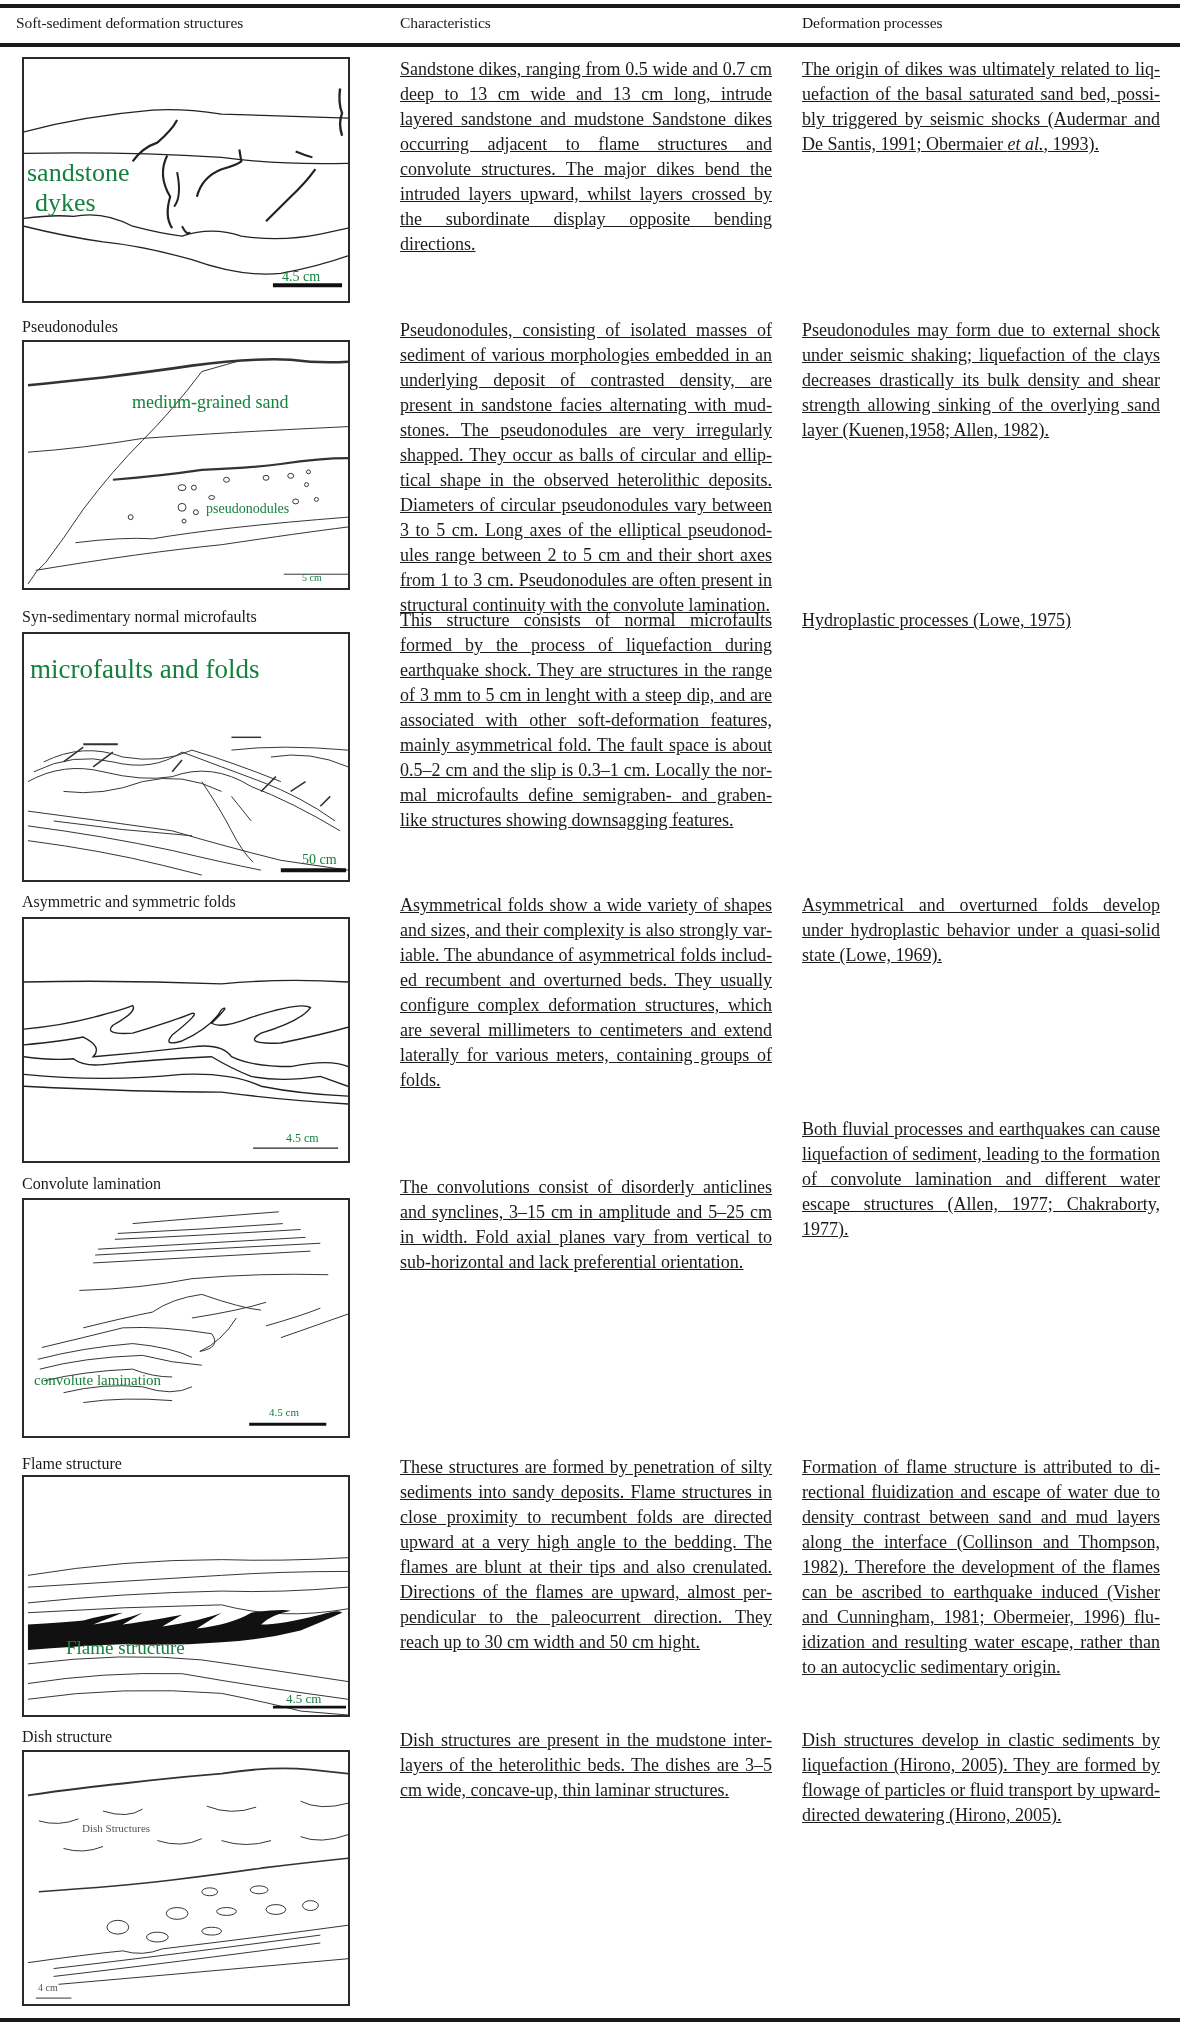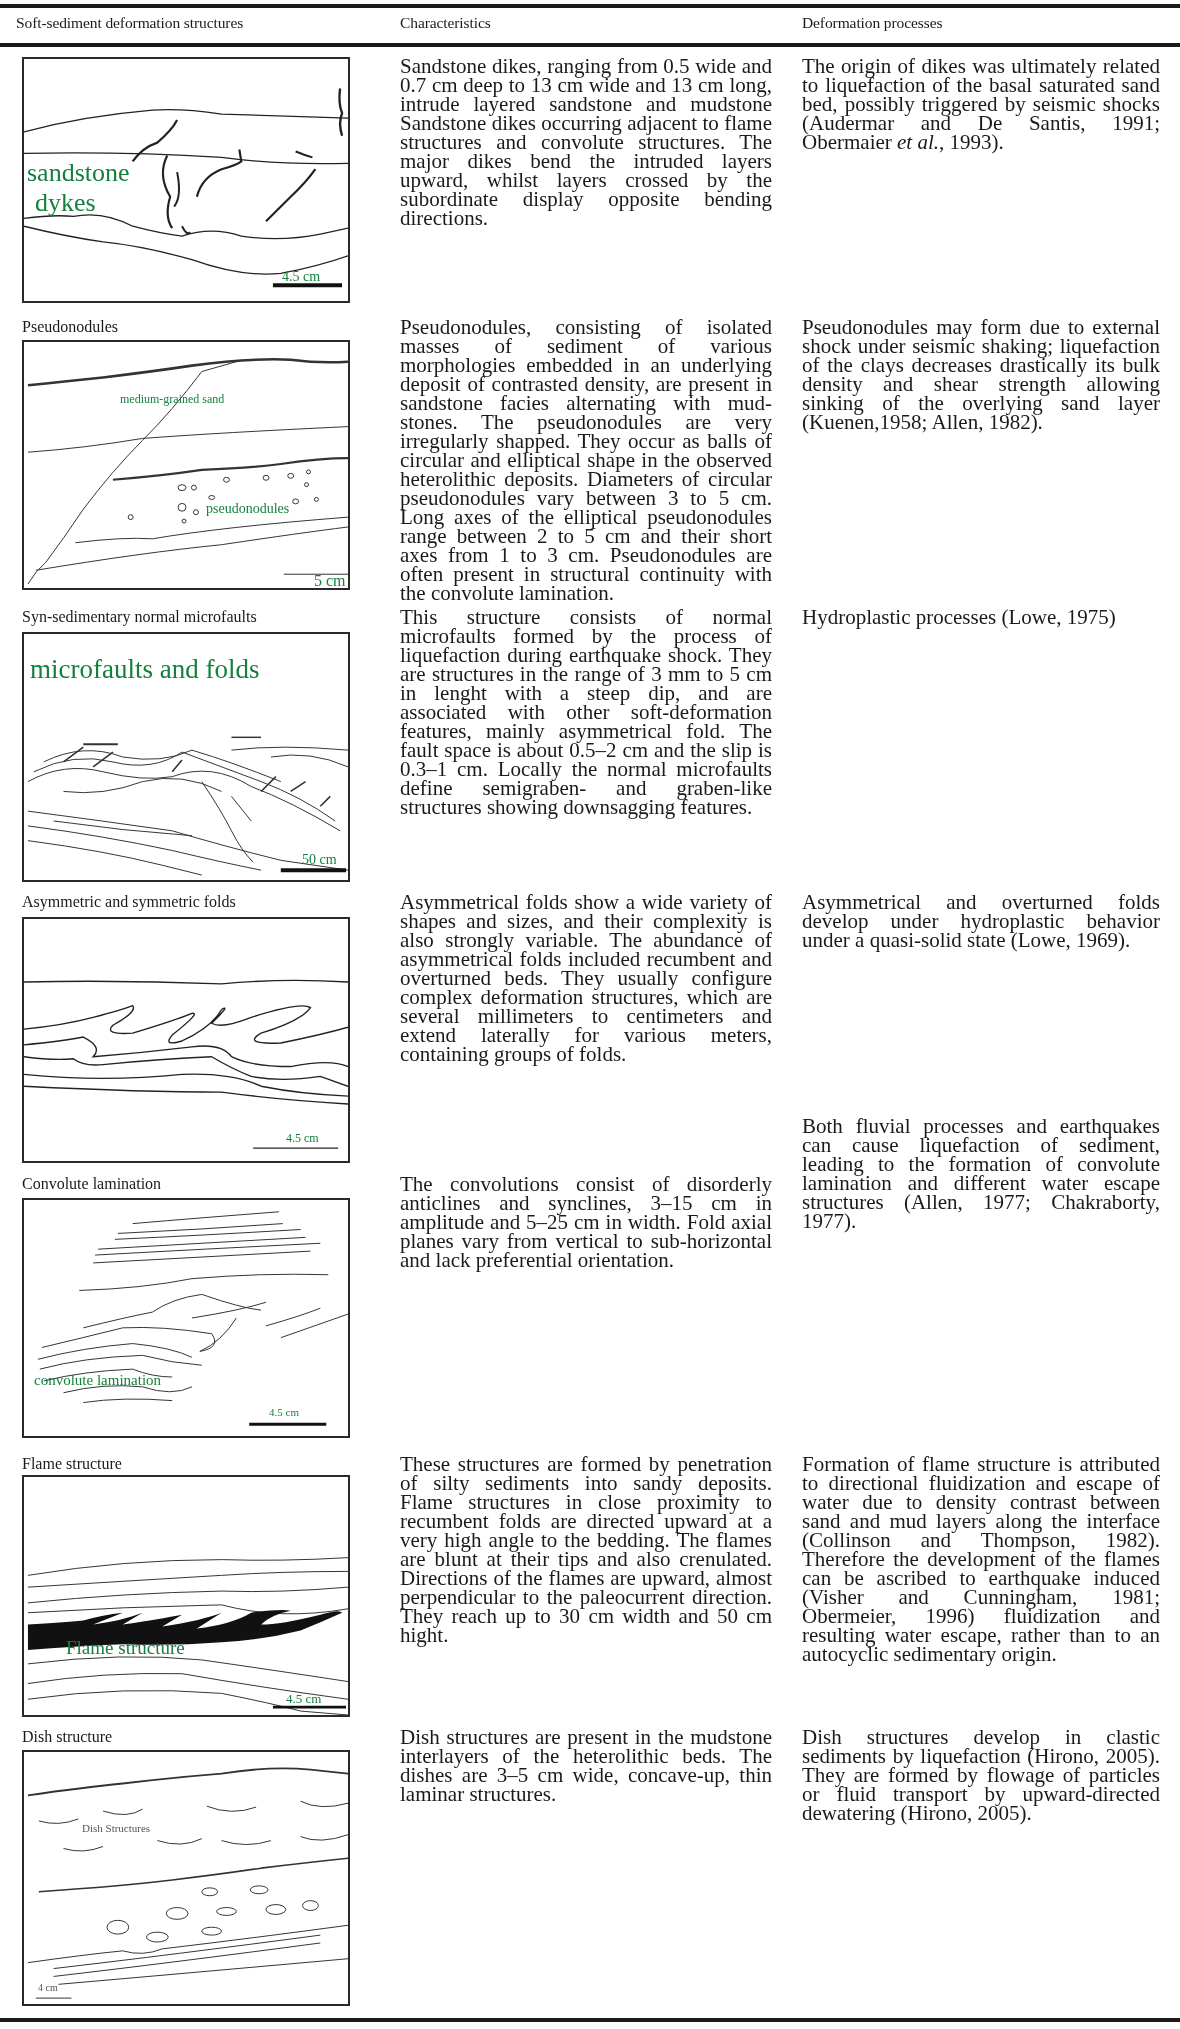--- a/index.html
+++ b/index.html
@@ -6,21 +6,21 @@
   body { width: 1180px; height: 2029px; position: relative; font-family: "Liberation Serif", "DejaVu Serif", serif; color: #1a1a1a; overflow: hidden; }
   .rule { position: absolute; left: 0; width: 1180px; background: #1a1a1a; }
   .rule.top { top: 4px; height: 4px; }
   .rule.mid { top: 43px; height: 4px; }
   .rule.bot { top: 2018px; height: 4px; }
   .hdr { position: absolute; top: 14px; font-size: 15.5px; letter-spacing: -0.1px; }
   .row { position: absolute; left: 0; width: 1180px; }
   .label { position: absolute; left: 22px; font-size: 16px; }
   .fig { position: absolute; left: 22px; width: 328px; border: 2px solid #2a2a2a; background: #fff; box-sizing: border-box; overflow: hidden; }
   .fig svg { position: absolute; left: 0; top: 0; width: 100%; height: 100%; }
-  .char, .proc { position: absolute; font-size: 21px; line-height: 19px; text-align: justify; hyphens: manual; }
+  .char, .proc { position: absolute; font-size: 18px; line-height: 25px; text-align: justify; hyphens: manual; text-decoration: underline; }
   .char { left: 400px; width: 372px; }
   .proc { left: 802px; width: 358px; }
   .ftxt { position: absolute; font-family: "Liberation Serif", serif; color: #15803d; }
   i { font-style: italic; }
 </style>
 </head>
 <body>
 
 <div class="rule top"></div>
 <div class="hdr" style="left:16px">Soft-sediment deformation structures</div>
@@ -79,23 +79,23 @@
         <ellipse cx="190" cy="158" rx="3" ry="2"></ellipse>
           <ellipse cx="160" cy="168" rx="4" ry="4"></ellipse>
         <ellipse cx="108" cy="178" rx="2.5" ry="2.5"></ellipse>
           <ellipse cx="174" cy="173" rx="2.5" ry="2.5"></ellipse>
         <ellipse cx="162" cy="182" rx="2" ry="2"></ellipse>
           <ellipse cx="275" cy="162" rx="3" ry="2.5"></ellipse>
         <ellipse cx="296" cy="160" rx="2" ry="2"></ellipse>
           <ellipse cx="286" cy="145" rx="2" ry="2"></ellipse>
       </g>
     </svg>
-    <div class="ftxt" style="left:96px; top:50px; font-size:12px;">medium-grained sand</div>
+    <div class="ftxt" style="left:108px; top:50px; font-size:18px;">medium-grained sand</div>
     <div class="ftxt" style="left:182px; top:159px; font-size:14px;">pseudonodules</div>
-    <div class="ftxt" style="left:290px; top:230px; font-size:16px;">5 cm</div>
+    <div class="ftxt" style="left:278px; top:230px; font-size:10px;">5 cm</div>
   </div>
   <div class="char" style="top:318px">Pseudonodules, consisting of isolated masses of sediment of various morphologies embedded in an underlying deposit of contrasted density, are present in sandstone facies alternating with mud­stones. The pseudonodules are very irregularly shapped. They occur as balls of circular and ellip­tical shape in the observed heterolithic deposits. Diameters of circular pseudonodules vary between 3 to 5 cm. Long axes of the elliptical pseudonod­ules range between 2 to 5 cm and their short axes from 1 to 3 cm. Pseudonodules are often present in structural continuity with the convolute lamina­tion.</div>
   <div class="proc" style="top:318px">Pseudonodules may form due to external shock under seismic shaking; liquefaction of the clays decreases drastically its bulk density and shear strength allowing sinking of the overlying sand layer (Kuenen,1958; Allen, 1982).</div>
 </div>
 
 <div class="row" style="top:0">
   <div class="label" style="top:608px">Syn-sedimentary normal microfaults</div>
   <div class="fig" style="top:632px; height:250px;">
     <svg viewBox="0 0 328 250" preserveAspectRatio="none">
       <g fill="none" stroke="#333" stroke-width="1">

